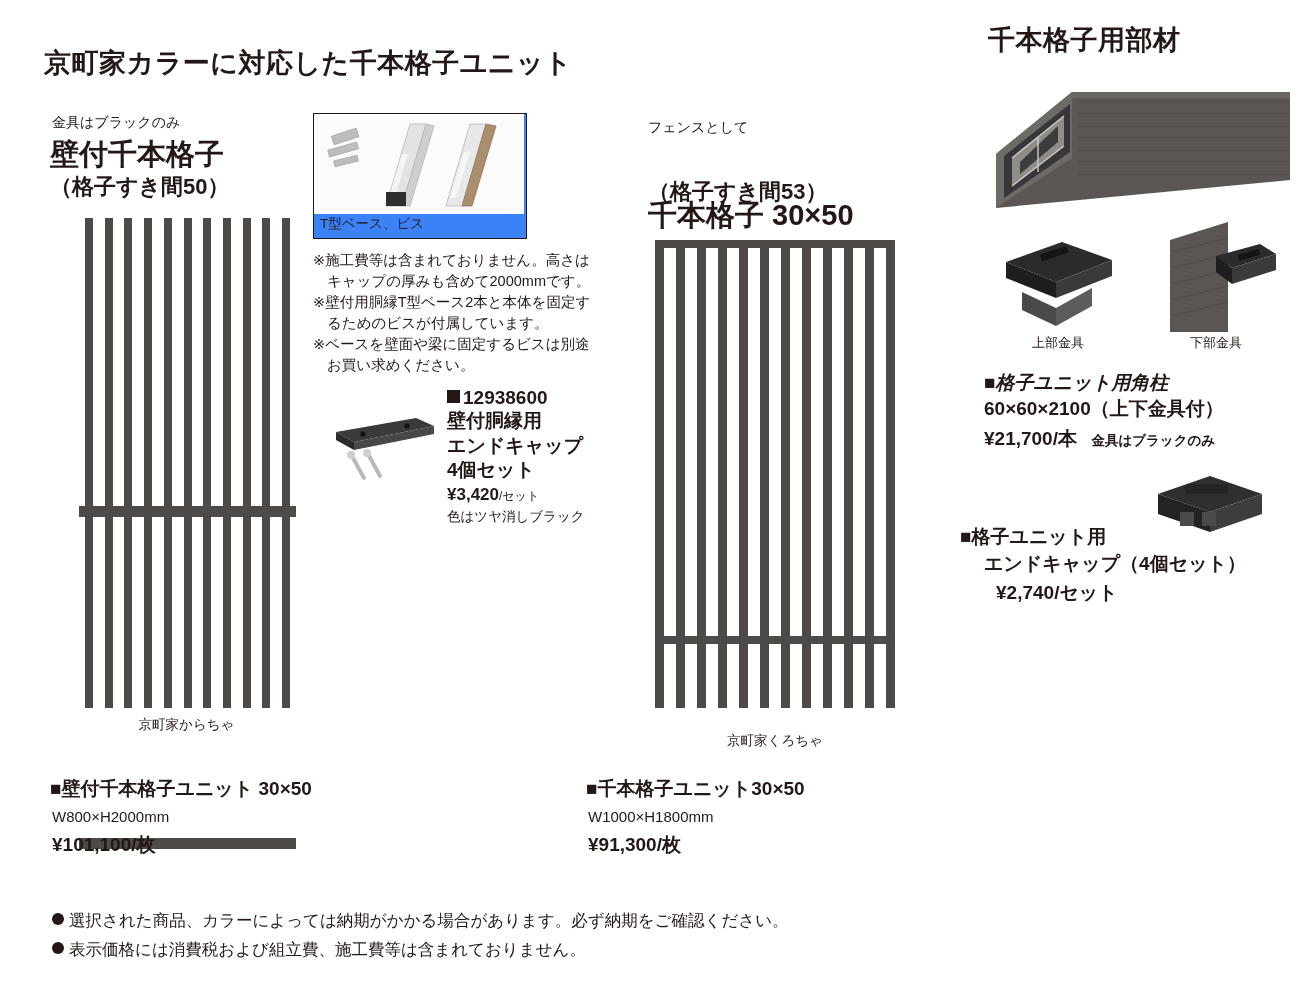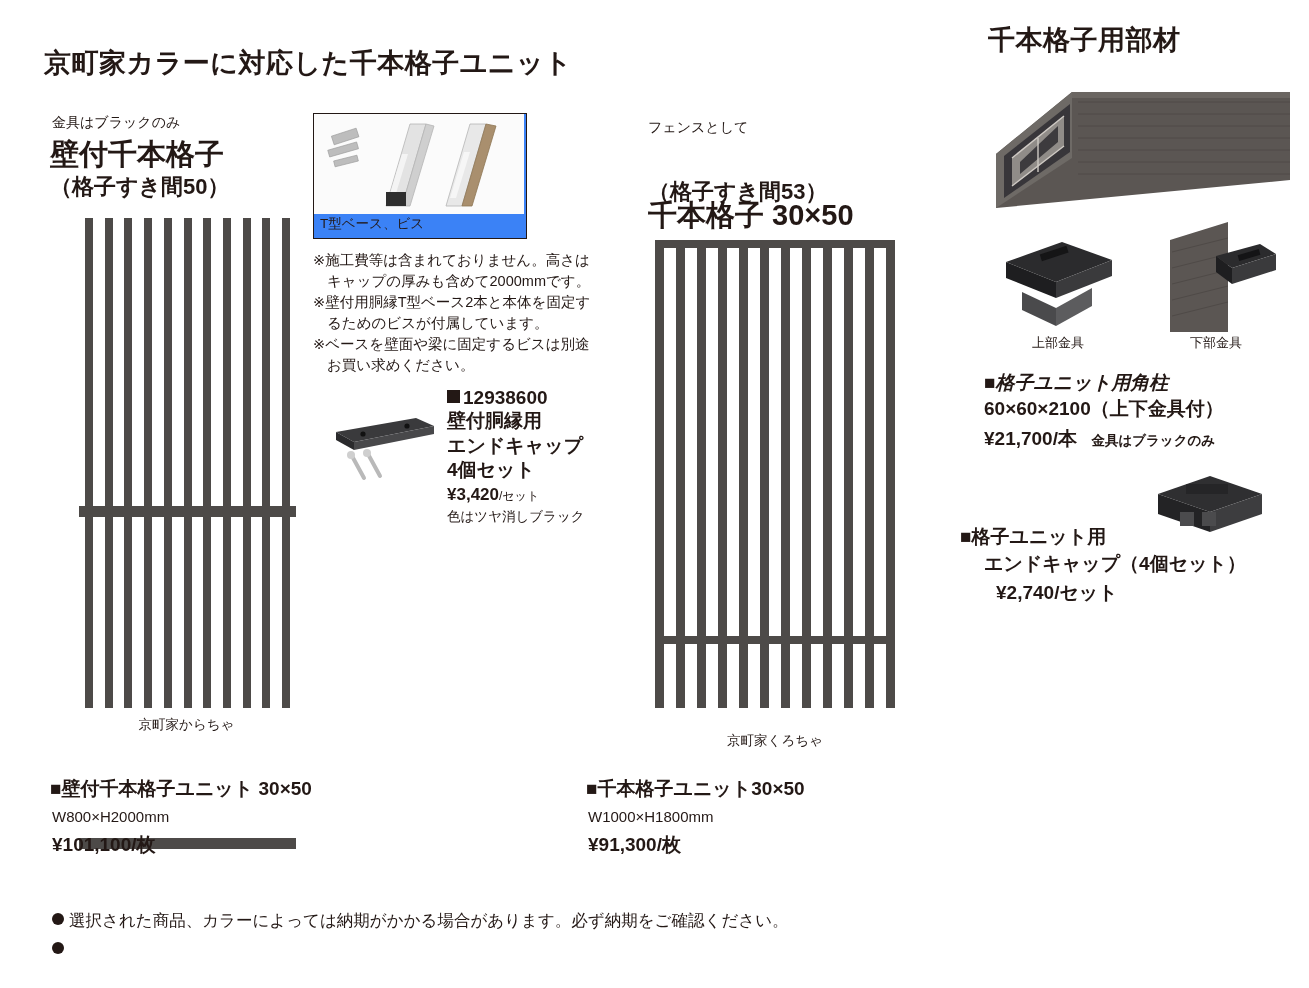--- a/index.html
+++ b/index.html
@@ -266,14 +266,14 @@
 </div>
 
 <div class="abs spec-title nowrap" style="left:586px;top:776px;">■千本格子ユニット30×50</div>
 <div class="abs spec-dim nowrap" style="left:588px;top:808px;">W1000×H1800mm</div>
 <div class="abs nowrap" style="left:588px;top:832px;">
   <span class="spec-price">¥91,300</span><span class="spec-price unit">/枚</span>
 </div>
 
 <div class="abs footer" style="left:52px;top:906px;width:1100px;">
   <div class="nowrap"><span class="bullet"></span><span>選択された商品、カラーによっては納期がかかる場合があります。必ず納期をご確認ください。</span></div>
-  <div class="nowrap"><span class="bullet"></span></div>
+  <div class="nowrap"><span class="bullet"></span><span>表示価格には消費税および組立費、施工費等は含まれておりません。</span></div>
 </div>
 
 </body></html>

